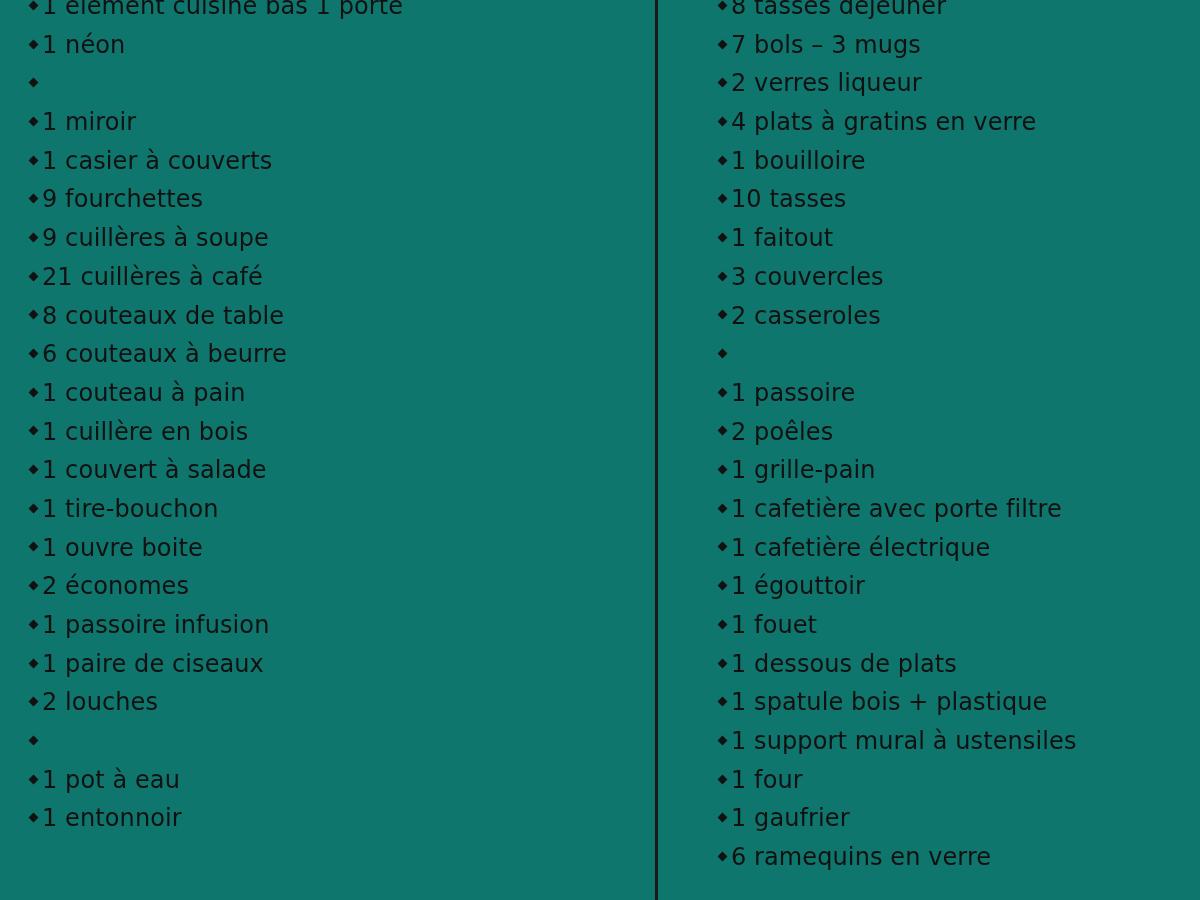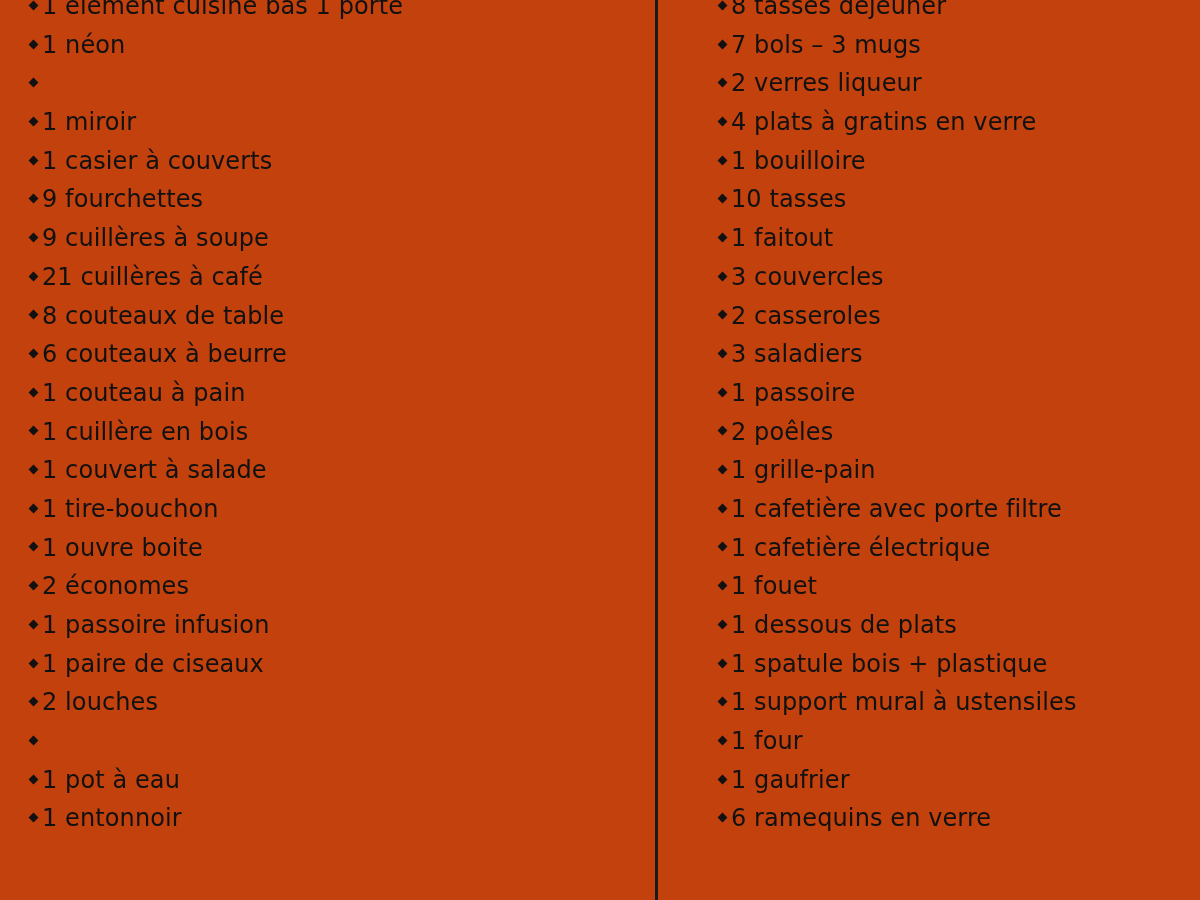--- a/index.html
+++ b/index.html
@@ -7,21 +7,21 @@
       padding: 0;
       width: 1200px;
       height: 900px;
       overflow: hidden;
       background: #ffffff;
     }
     .page {
       position: relative;
       width: 1200px;
       height: 900px;
-      background: #c2410c;
+      background: #0f766e;
       overflow: hidden;
       font-family: "DejaVu Sans", sans-serif;
       color: #111111;
     }
     .divider {
       position: absolute;
       left: 655px;
       top: 0;
       width: 3px;
       height: 900px;
@@ -189,21 +189,20 @@
     <li class="item">
         <span class="bullet"></span>
         <span class="label">3 couvercles</span>
       </li>
     <li class="item">
         <span class="bullet"></span>
         <span class="label">2 casseroles</span>
       </li>
     <li class="item">
         <span class="bullet"></span>
-        <span class="label">3 saladiers</span>
       </li>
     <li class="item">
         <span class="bullet"></span>
         <span class="label">1 passoire</span>
       </li>
     <li class="item">
         <span class="bullet"></span>
         <span class="label">2 poêles</span>
       </li>
     <li class="item">
@@ -213,20 +212,24 @@
     <li class="item">
         <span class="bullet"></span>
         <span class="label">1 cafetière avec porte filtre</span>
       </li>
     <li class="item">
         <span class="bullet"></span>
         <span class="label">1 cafetière électrique</span>
       </li>
     <li class="item">
         <span class="bullet"></span>
+        <span class="label">1 égouttoir</span>
+      </li>
+    <li class="item">
+        <span class="bullet"></span>
         <span class="label">1 fouet</span>
       </li>
     <li class="item">
         <span class="bullet"></span>
         <span class="label">1 dessous de plats</span>
       </li>
     <li class="item">
         <span class="bullet"></span>
         <span class="label">1 spatule bois + plastique</span>
       </li>

